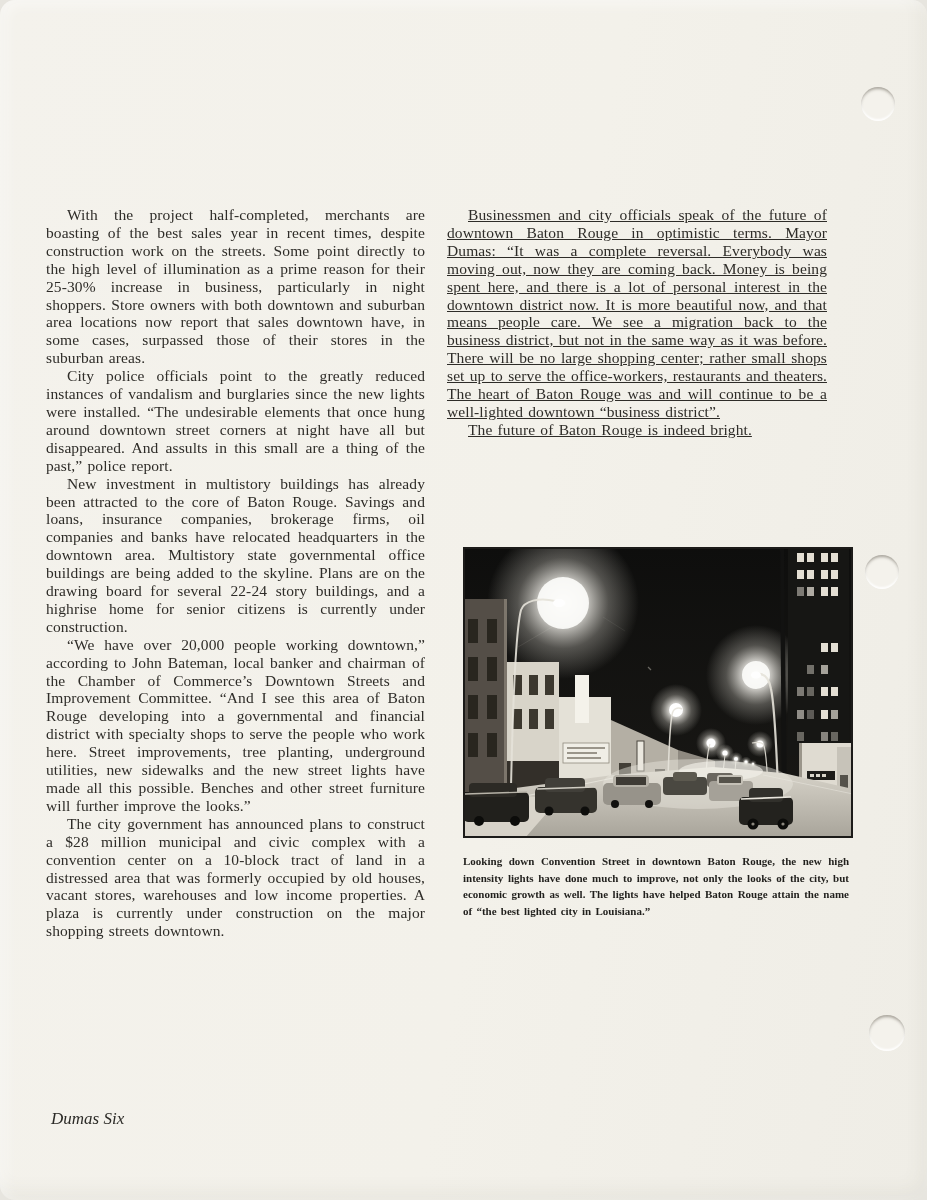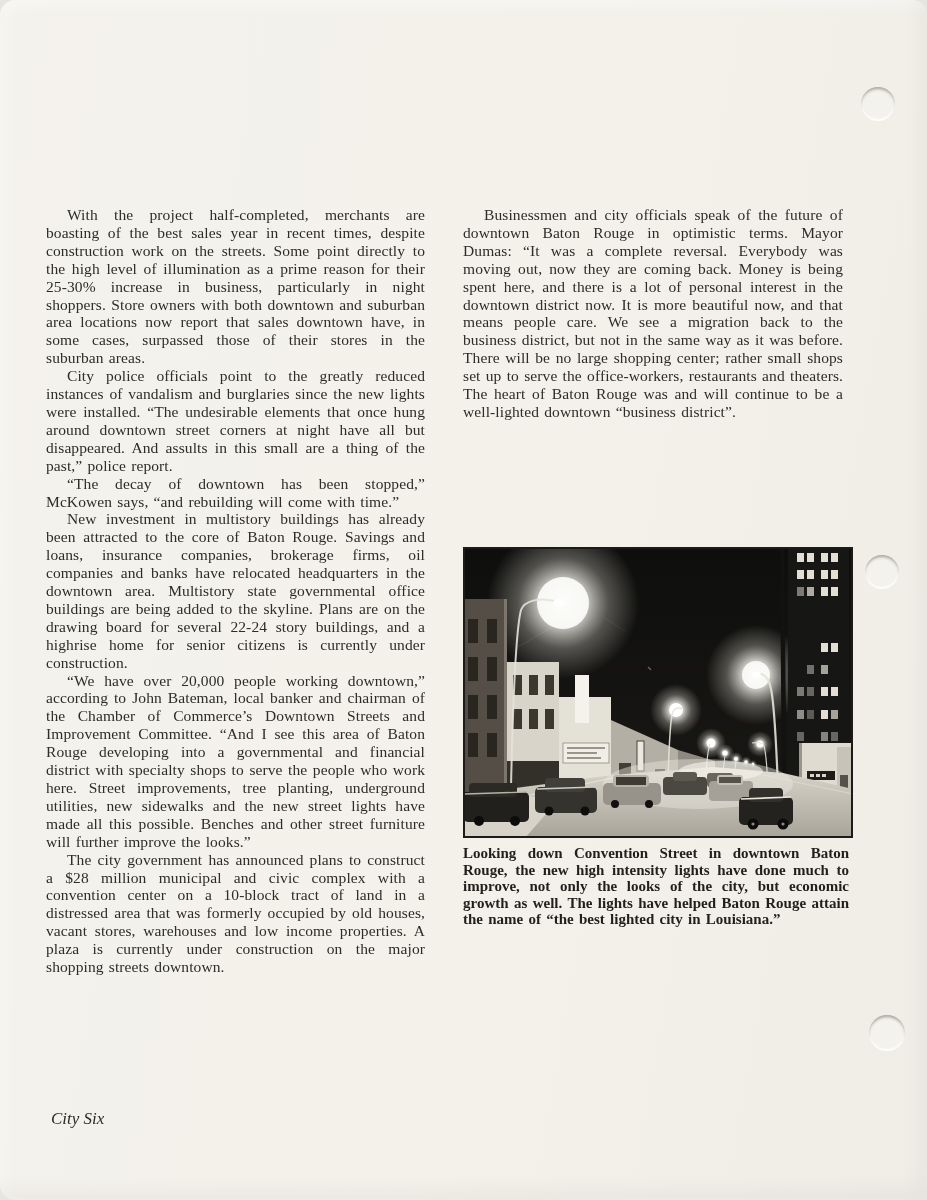--- a/index.html
+++ b/index.html
@@ -19,35 +19,35 @@
     position: absolute;
     top: 206px;
     width: 379px;
     font-size: 15.5px;
     line-height: 17.9px;
     text-align: justify;
     letter-spacing: 0.1px;
     word-spacing: 1.2px;
   }
   .col-left  { left: 46px; }
-  .col-right { left: 463px; width: 380px; }
+  .col-right { left: 447px; width: 380px; text-decoration: underline; }
   .col p { margin: 0; text-indent: 21px; }
   .photo-figure {
     position: absolute;
     left: 463px;
     top: 547px;
     width: 391px;
     margin: 0;
   }
   .photo-frame { display: block; width: 390px; height: 291px; }
   .photo-caption {
     display: block;
-    margin-top: 7px;
+    margin-top: 15px;
     width: 386px;
-    font-size: 15px;
+    font-size: 11px;
     line-height: 16.6px;
     font-weight: bold;
     text-align: justify;
     word-spacing: 1.5px;
     color: #201f1c;
   }
   .page-footer {
     position: absolute;
     left: 51px;
     top: 1109px;
@@ -70,28 +70,28 @@
 
 <div class="page">
 
   <div class="punch-hole hole-1"></div>
   <div class="punch-hole hole-2"></div>
   <div class="punch-hole hole-3"></div>
 
   <section class="col col-left">
     <p>With the project half-completed, merchants are boasting of the best sales year in recent times, despite construction work on the streets. Some point directly to the high level of illumination as a prime reason for their 25-30% increase in business, particularly in night shoppers. Store owners with both downtown and suburban area locations now report that sales downtown have, in some cases, surpassed those of their stores in the suburban areas.</p>
     <p>City police officials point to the greatly reduced instances of vandalism and burglaries since the new lights were installed. “The undesirable elements that once hung around downtown street corners at night have all but disappeared. And assults in this small are a thing of the past,” police report.</p>
-    <p>“The decay of downtown has been stopped,” McKowen says, “and rebuilding will come with time.”</p>
     <p>New investment in multistory buildings has already been attracted to the core of Baton Rouge. Savings and loans, insurance companies, brokerage firms, oil companies and banks have relocated headquarters in the downtown area. Multistory state governmental office buildings are being added to the skyline. Plans are on the drawing board for several 22-24 story buildings, and a highrise home for senior citizens is currently under construction.</p>
     <p>“We have over 20,000 people working downtown,” according to John Bateman, local banker and chairman of the Chamber of Commerce’s Downtown Streets and Improvement Committee. “And I see this area of Baton Rouge developing into a governmental and financial district with specialty shops to serve the people who work here. Street improvements, tree planting, underground utilities, new sidewalks and the new street lights have made all this possible. Benches and other street furniture will further improve the looks.”</p>
     <p>The city government has announced plans to construct a $28 million municipal and civic complex with a convention center on a 10-block tract of land in a distressed area that was formerly occupied by old houses, vacant stores, warehouses and low income properties. A plaza is currently under construction on the major shopping streets downtown.</p>
   </section>
 
   <section class="col col-right">
     <p>Businessmen and city officials speak of the future of downtown Baton Rouge in optimistic terms. Mayor Dumas: “It was a complete reversal. Everybody was moving out, now they are coming back. Money is being spent here, and there is a lot of personal interest in the downtown district now. It is more beautiful now, and that means people care. We see a migration back to the business district, but not in the same way as it was before. There will be no large shopping center; rather small shops set up to serve the office-workers, restaurants and theaters. The heart of Baton Rouge was and will continue to be a well-lighted downtown “business district”.</p>
+    <p>The future of Baton Rouge is indeed bright.</p>
   </section>
 
   <figure class="photo-figure">
     <div class="photo-frame" role="img" aria-label="Nighttime photograph looking down Convention Street: glowing high-intensity street lights, brick buildings and storefronts on the left, a lit office tower on the right, cars parked along both curbs">
       <svg viewBox="0 0 390 291" width="390" height="291" xmlns="http://www.w3.org/2000/svg">
         <defs>
           <radialGradient id="glow">
             <stop offset="0%" stop-color="#ffffff" stop-opacity="1"></stop>
             <stop offset="30%" stop-color="#f7f5ef" stop-opacity="0.85"></stop>
             <stop offset="60%" stop-color="#d8d5cc" stop-opacity="0.35"></stop>
@@ -269,16 +269,16 @@
             <circle cx="320" cy="277" r="1.6" fill="#8b877e"></circle>
         </g>
 
         <rect x="1" y="1" width="388" height="289" fill="none" stroke="#1c1b19" stroke-width="2"></rect>
       </svg>
     </div>
     <figcaption class="photo-caption">Looking down Convention Street in downtown Baton Rouge, the new high intensity lights have done much to improve, not only the looks of the city, but economic growth as well. The lights have helped Baton Rouge attain the name of “the best lighted city in Louisiana.”</figcaption>
   </figure>
 
   <footer class="page-footer">
-    <span>City Six</span>
+    <span>Dumas Six</span>
   </footer>
 
 </div>
 
 </body></html>

